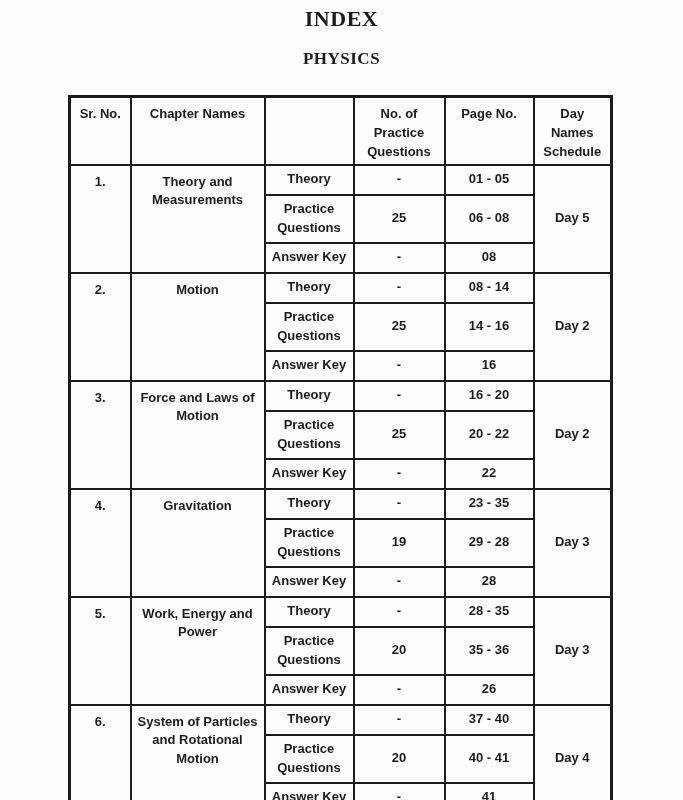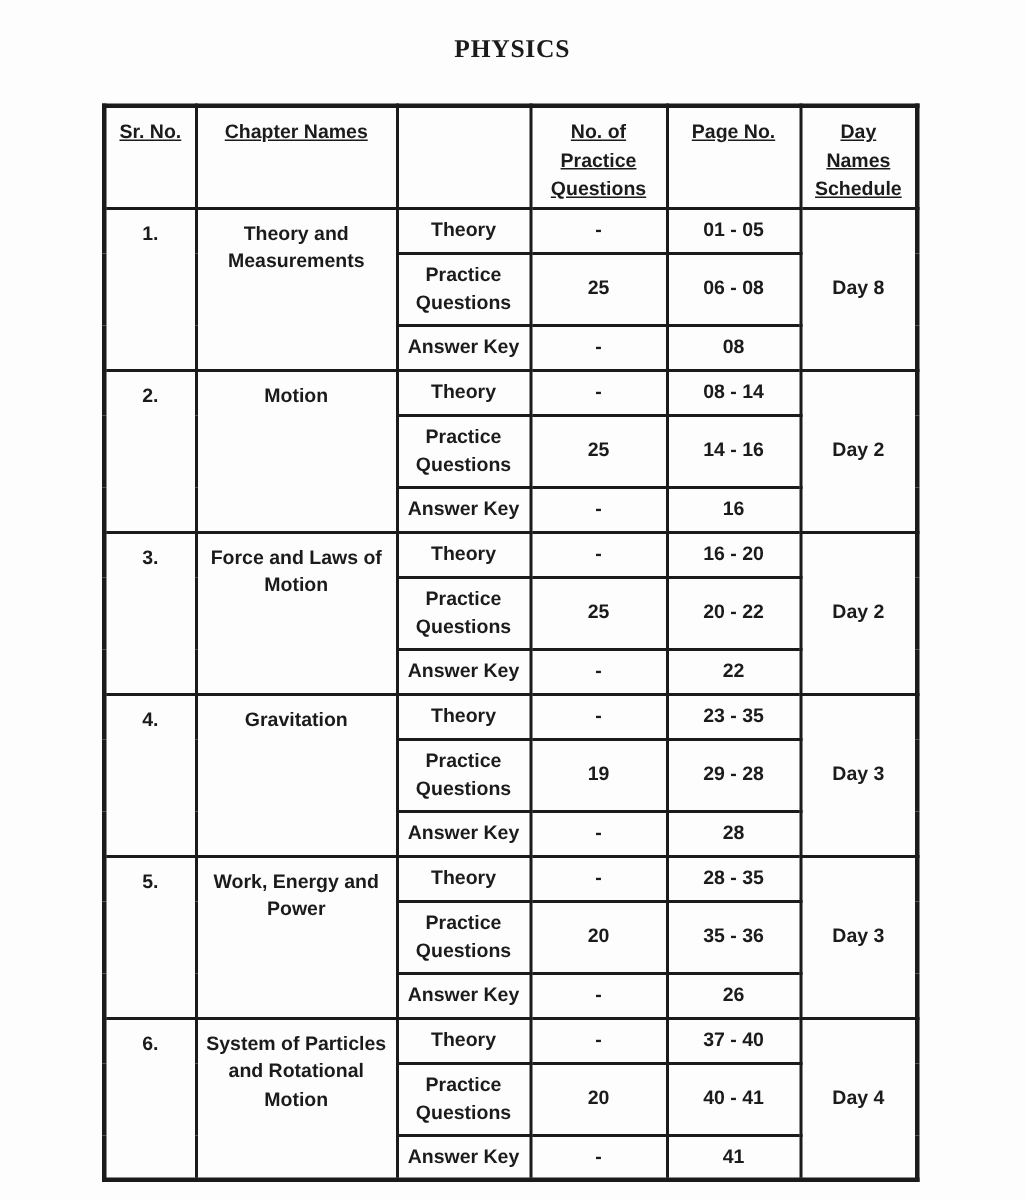--- a/index.html
+++ b/index.html
@@ -39,21 +39,20 @@
     font-weight: bold;
     font-size: 13px;
     text-align: center;
     line-height: 1.45;
     padding: 2px 4px;
   }
   .index-table th {
     vertical-align: top;
     padding-top: 7px;
     height: 62px;
-    text-decoration: underline;
   }
   
   td.cell-sr, td.cell-chapter {
     vertical-align: top;
     padding-top: 7px;
   }
   td.cell-day { vertical-align: middle; }
   
   tr.row-theory   td { height: 30px; }
   tr.row-practice td { height: 48px; }
@@ -62,20 +61,21 @@
   col.c-chapter { width: 134px; }
   col.c-section { width: 89px; }
   col.c-count   { width: 91px; }
   col.c-pages   { width: 89px; }
   col.c-day     { width: 78px; }
 </style>
 </head>
 <body>
 
 <div class="page">
+  <div class="doc-title">INDEX</div>
   <div class="doc-subtitle">PHYSICS</div>
 
   <table class="index-table">
     <colgroup>
       <col class="c-sr">
         <col class="c-chapter">
         <col class="c-section">
       <col class="c-count">
         <col class="c-pages">
         <col class="c-day">
@@ -91,21 +91,21 @@
       </tr>
     </thead>
     <tbody>
 
       <tr class="row-theory">
         <td class="cell-sr" rowspan="3">1.</td>
         <td class="cell-chapter" rowspan="3">Theory and Measurements</td>
         <td>Theory</td>
         <td>-</td>
         <td>01 - 05</td>
-        <td class="cell-day" rowspan="3">Day 8</td>
+        <td class="cell-day" rowspan="3">Day 5</td>
       </tr>
       <tr class="row-practice">
         <td>Practice Questions</td>
         <td>25</td>
         <td>06 - 08</td>
       </tr>
       <tr class="row-answer">
         <td>Answer Key</td>
         <td>-</td>
         <td>08</td>

